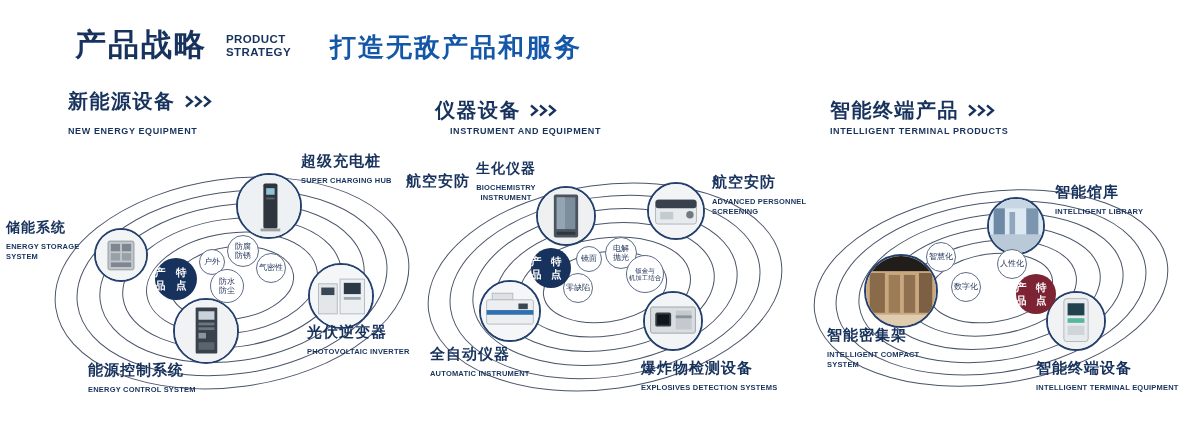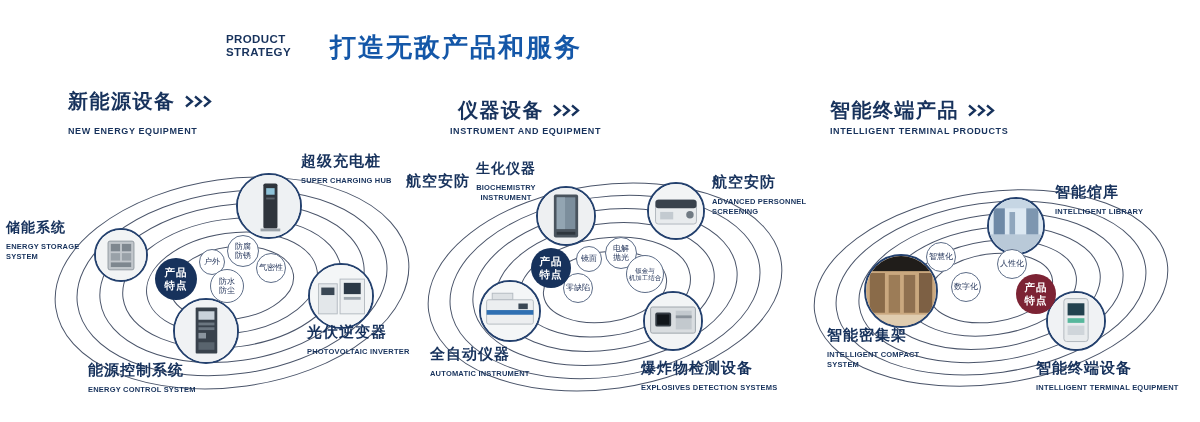--- a/index.html
+++ b/index.html
@@ -9,30 +9,31 @@
   .hdr-sub{position:absolute;left:226px;top:33px;font-size:11.5px;font-weight:bold;line-height:1.12;letter-spacing:.4px;color:#17325c}
   .hdr-slogan{position:absolute;left:330px;top:30px;font-size:26px;font-weight:bold;letter-spacing:2px;color:#1457a8}
   .sec-title{position:absolute;display:flex;align-items:center;gap:9px;font-size:20px;font-weight:bold;letter-spacing:1.5px;color:#17325c}
   .sec-en{position:absolute;font-size:9px;font-weight:bold;letter-spacing:.6px;color:#17325c}
   .orbits{position:absolute}
   .p-circle{position:absolute;border:2px solid #24416e;border-radius:50%;overflow:hidden;background:#fff}
   .p-circle svg{display:block;width:100%;height:100%}
   .p-label{position:absolute;color:#17325c}
   .p-label .zh{font-size:15px;font-weight:bold;letter-spacing:1px}
   .p-label .en{font-size:7.5px;font-weight:bold;letter-spacing:.2px;line-height:1.3;margin-top:5px}
-  .badge{position:absolute;border-radius:50%;background:#17325c;color:#fff;display:flex;flex-direction:column;align-items:center;justify-content:center;font-size:10.5px;font-weight:bold;line-height:1.2;letter-spacing:1px;z-index:3}
+  .badge{position:absolute;border-radius:50%;background:#17325c;color:#fff;display:flex;flex-direction:row;align-items:center;justify-content:center;font-size:10.5px;font-weight:bold;line-height:1.2;letter-spacing:1px;z-index:3}
   .badge.maroon{background:#7c2334}
   .bubble{position:absolute;border:1px solid #5d6d88;border-radius:50%;background:#fff;color:#28395e;display:flex;flex-direction:column;align-items:center;justify-content:center;text-align:center;font-size:8px;line-height:1.15;z-index:2}
   .bubble.tiny{font-size:6.5px}
 </style>
 </head>
 <body>
 
 <div class="canvas">
 
+  <div class="hdr-title">产品战略</div>
   <div class="hdr-sub">
     <div>PRODUCT</div>
     <div>STRATEGY</div>
   </div>
   <div class="hdr-slogan">打造无敌产品和服务</div>
 
   <div>
     <div class="sec-title" style="left:68px;top:88px">
       <span>新能源设备</span>
       <svg width="28" height="13" viewBox="0 0 28 13">
@@ -129,21 +130,21 @@
     <div class="bubble" style="left:256px;top:253px;width:30px;height:30px">
       <span>气密性</span>
     </div>
     <div class="bubble" style="left:210px;top:269px;width:34px;height:34px">
       <span>防水</span>
         <span>防尘</span>
     </div>
   </div>
 
   <div>
-    <div class="sec-title" style="left:458px;top:97px">
+    <div class="sec-title" style="left:435px;top:97px">
       <span>仪器设备</span>
       <svg width="28" height="13" viewBox="0 0 28 13">
         <g stroke="#17325c" stroke-width="2.3" fill="none">
           <path d="M1 1.5 L7 6.5 L1 11.5"></path>
             <path d="M10 1.5 L16 6.5 L10 11.5"></path>
             <path d="M19 1.5 L25 6.5 L19 11.5"></path>
         </g>
       </svg>
     </div>
     <div class="sec-en" style="left:450px;top:126px">INSTRUMENT AND EQUIPMENT</div>

